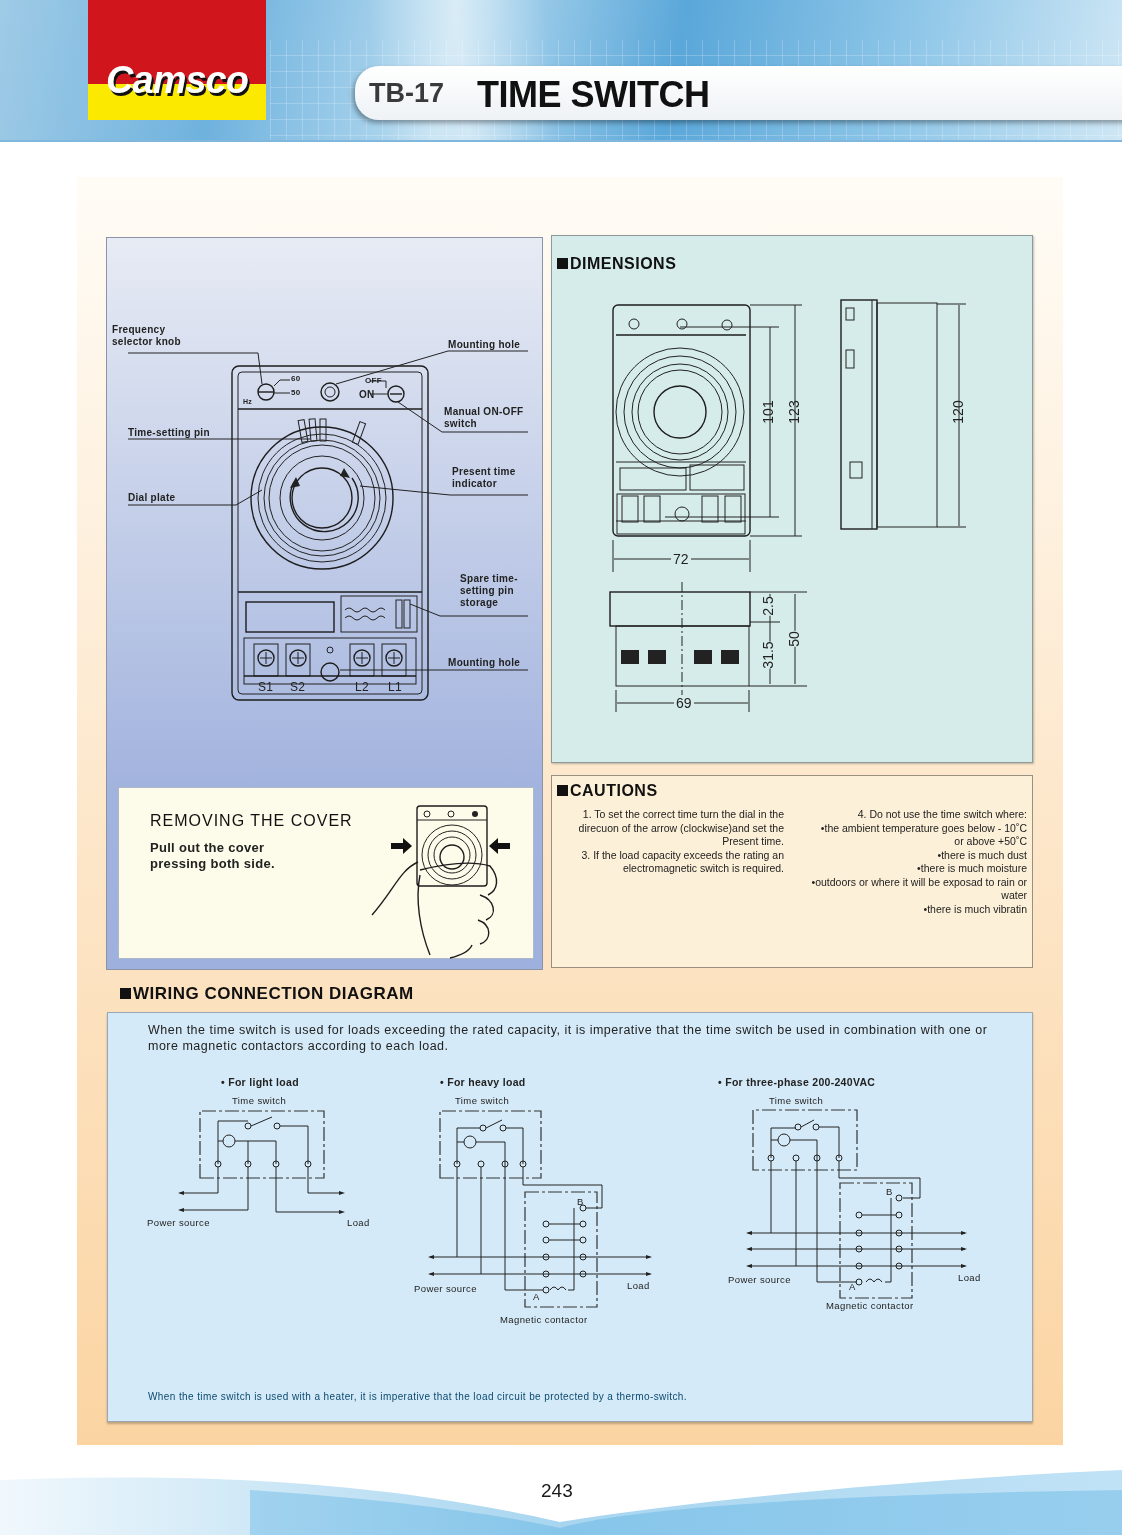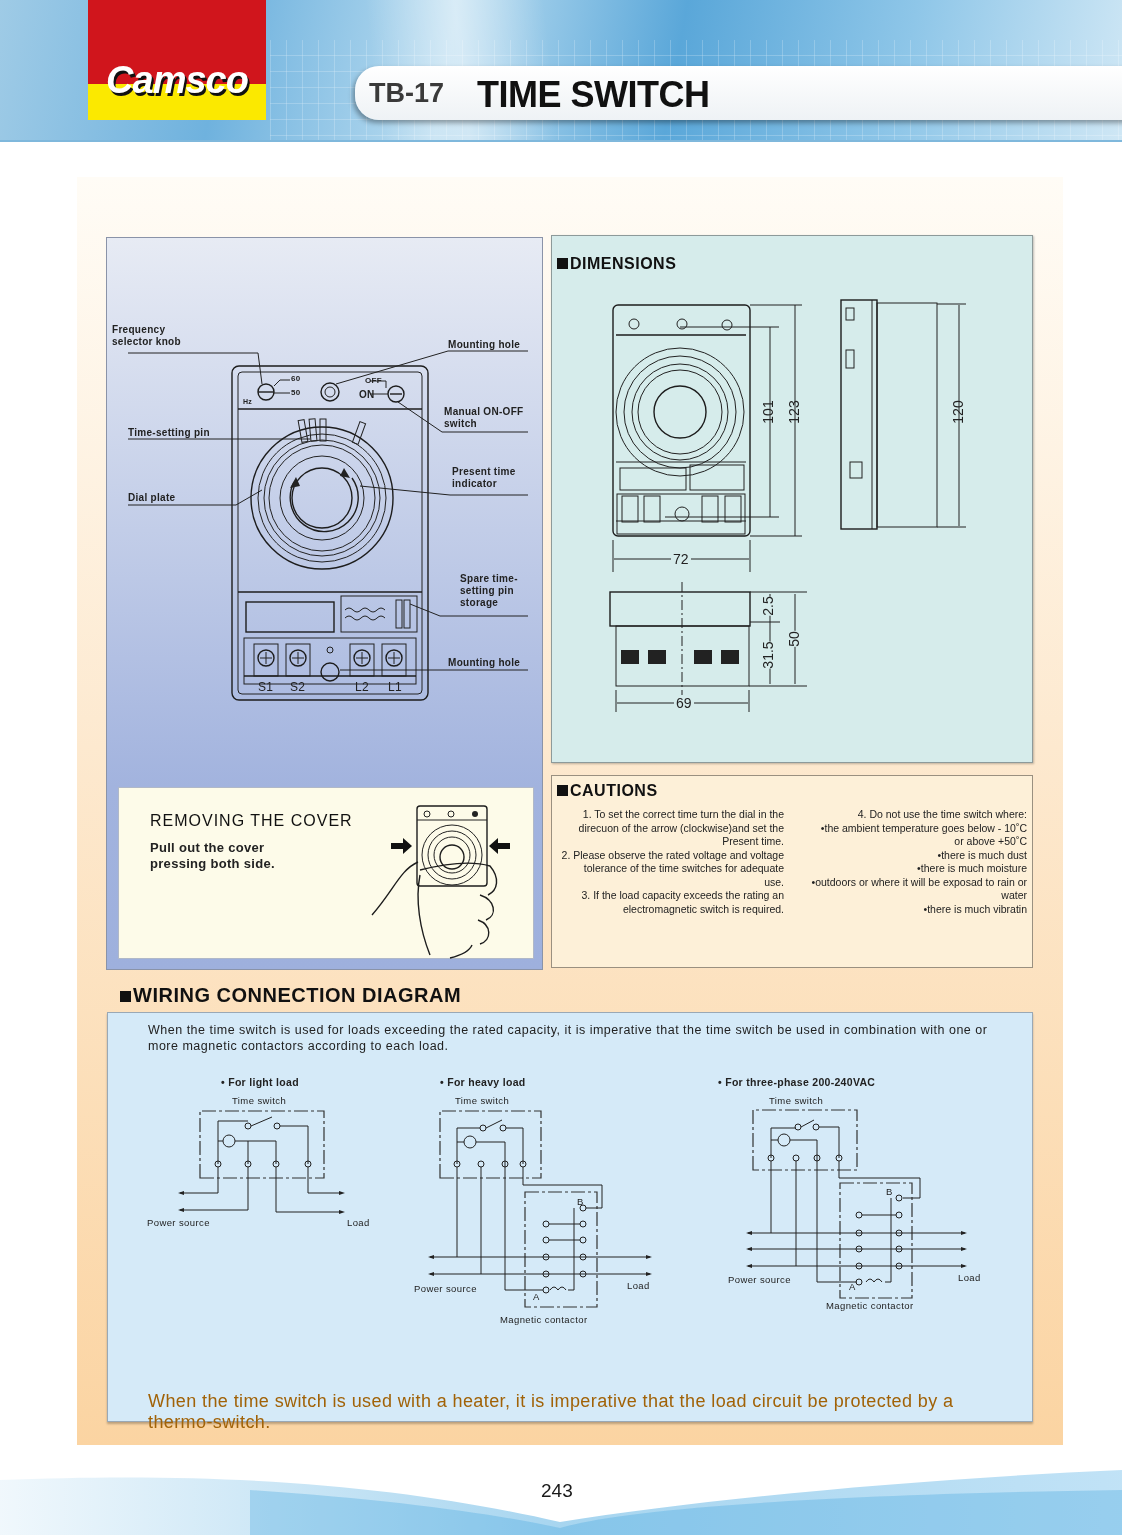--- a/index.html
+++ b/index.html
@@ -51,21 +51,21 @@
   .callout { position: absolute; font-size: 10px; font-weight: bold; color: #222; line-height: 12px; letter-spacing: .3px; }
 
   .cover-title { position: absolute; left: 150px; top: 812px; font-size: 16px; color: #111; letter-spacing: 1px; }
   .cover-text { position: absolute; left: 150px; top: 840px; font-size: 13px; font-weight: bold; color: #222; line-height: 16px; letter-spacing: .3px; }
 
   .caution-list { position: absolute; font-size: 10.5px; line-height: 13.5px; color: #222; list-style: none; text-align: right; }
   .caution-list li { padding-left: 12px; text-indent: -12px; }
   .caution-list .sub { padding-left: 20px; text-indent: -6px; }
 
   .wiring-intro { position: absolute; left: 148px; top: 1022px; width: 860px; font-size: 12.5px; line-height: 16px; color: #222; letter-spacing: .5px; }
-  .wiring-note { position: absolute; left: 148px; top: 1391px; width: 860px; font-size: 18px; color: #a16207; letter-spacing: .4px; }
+  .wiring-note { position: absolute; left: 148px; top: 1391px; width: 860px; font-size: 10px; color: #0c4a6e; letter-spacing: .4px; }
   .diag-title { position: absolute; font-size: 10.5px; font-weight: bold; color: #222; letter-spacing: .3px; }
   .diag-label { position: absolute; font-size: 9.5px; color: #222; letter-spacing: .4px; }
 
   .dim-text { position: absolute; font-size: 14px; color: #222; }
   .vert { transform: rotate(-90deg); transform-origin: center; }
 
   svg { position: absolute; overflow: visible; }
   .ln { stroke: #1d1d1d; stroke-width: 1.4; fill: none; }
   .thin { stroke: #222; stroke-width: 1; fill: none; }
   .dash { stroke: #333; stroke-width: 1.2; fill: none; stroke-dasharray: 14 3 3 3; }
@@ -281,33 +281,32 @@
 <span class="dim-text" style="left:671px;top:551px;background:#d6eceb;padding:0 2px">72</span>
 <span class="dim-text vert" style="left:758px;top:598px;background:#d6eceb">2.5</span>
 <span class="dim-text vert" style="left:754px;top:647px;background:#d6eceb">31.5</span>
 <span class="dim-text vert" style="left:786px;top:631px;background:#d6eceb">50</span>
 <span class="dim-text" style="left:674px;top:695px;background:#d6eceb;padding:0 2px">69</span>
 
 <div class="panel-caution"></div>
 <div class="sec-title" style="left:557px;top:782px"><span class="sq"></span><span>CAUTIONS</span></div>
 <ul class="caution-list" style="left:556px;top:808px;width:228px">
   <li>1. To set the correct time turn the dial in the direcuon of the arrow (clockwise)and set the Present time.</li>
-  <li>2. Please observe the rated voltage and voltage tolerance of the time switches for adequate use.</li>
   <li>3. If the load capacity exceeds the rating an electromagnetic switch is required.</li>
 </ul>
 <ul class="caution-list" style="left:795px;top:808px;width:232px">
   <li>4. Do not use the time switch where:</li>
   <li class="sub">•the ambient temperature goes below - 10˚C or above +50˚C</li>
   <li class="sub">•there is much dust</li>
   <li class="sub">•there is much moisture</li>
   <li class="sub">•outdoors or where it will be exposad to rain or water</li>
   <li class="sub">•there is much vibratin</li>
 </ul>
 
-<div class="sec-title" style="left:120px;top:984px;font-size:20px"><span class="sq"></span><span>WIRING  CONNECTION  DIAGRAM</span></div>
+<div class="sec-title" style="left:120px;top:984px;font-size:17px"><span class="sq"></span><span>WIRING  CONNECTION  DIAGRAM</span></div>
 <div class="panel-wiring"></div>
 <div class="wiring-intro">When the time switch is used for loads exceeding the rated capacity, it is imperative that the time switch be used in combination with one or more magnetic contactors according to each load.</div>
 
 <span class="diag-title" style="left:221px;top:1076px">• For light load</span>
 <span class="diag-label" style="left:232px;top:1095px">Time switch</span>
 <span class="diag-label" style="left:147px;top:1217px">Power source</span>
 <span class="diag-label" style="left:347px;top:1217px">Load</span>
 
 <span class="diag-title" style="left:440px;top:1076px">• For heavy load</span>
 <span class="diag-label" style="left:455px;top:1095px">Time switch</span>

